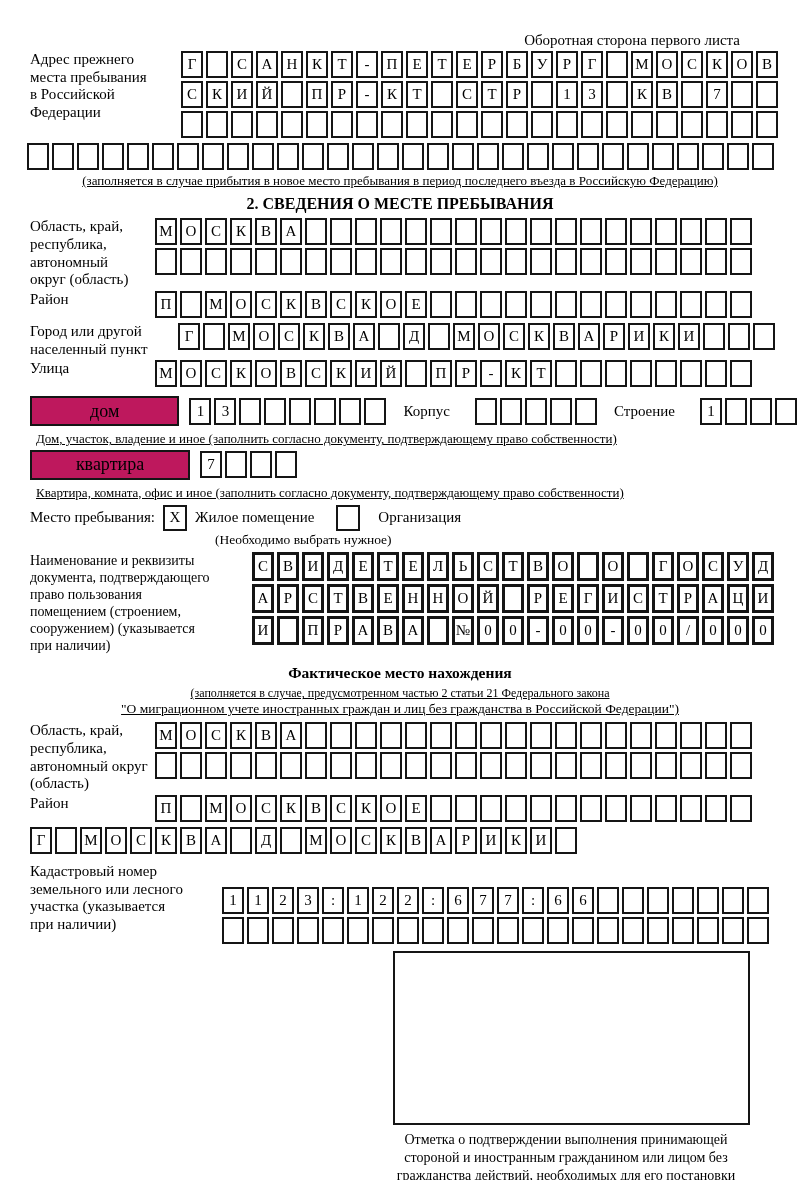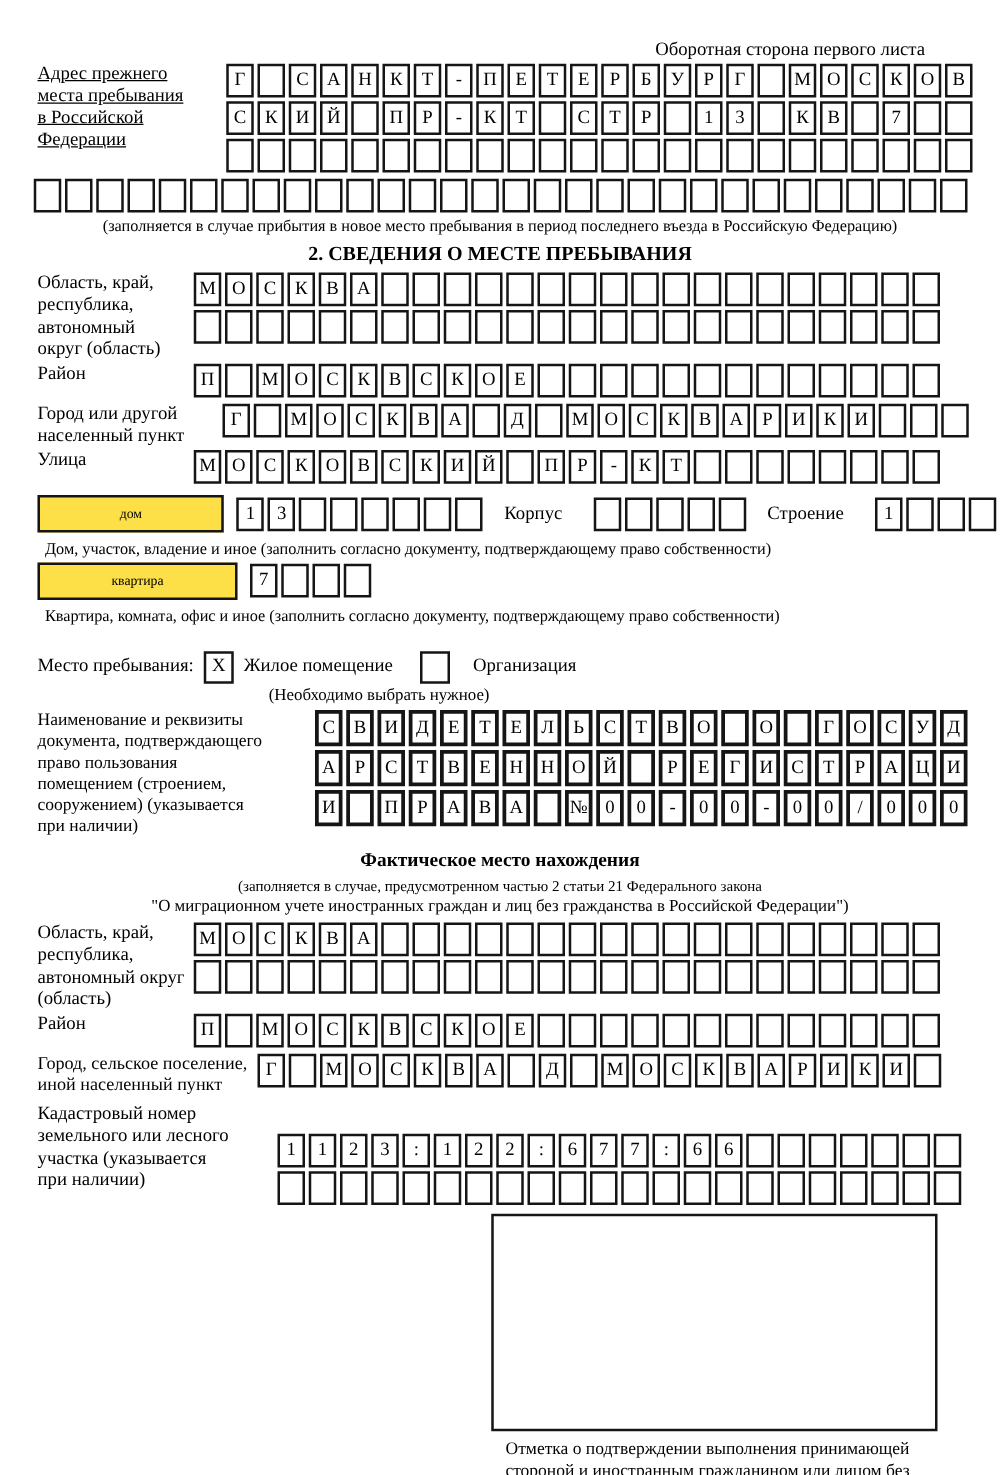--- a/index.html
+++ b/index.html
@@ -4,47 +4,47 @@
 <style>
   html,body{margin:0;padding:0;background:#fff;}
   .page{
     width:800px;min-height:1180px;background:#fff;color:#000;
     font-family:"Liberation Serif","DejaVu Serif",serif;
     font-size:15px;overflow:hidden;box-sizing:border-box;
   }
   .back-note{text-align:right;padding:32px 60px 0 0;font-size:15px;}
   .field{display:flex;align-items:flex-start;margin-left:30px;margin-top:2px;}
   .flabel{flex:0 0 auto;font-size:15px;line-height:1.18;white-space:pre-line;}
-  .lw151{width:151px;text-decoration:underline;} .lw125{width:125px;} .lw148{width:148px;}
+  .lw151{width:151px;} .lw125{width:125px;} .lw148{width:148px;}
   .lw222{width:222px;font-size:14px;line-height:1.22;} .lw176{width:176px;font-size:14.5px;}
   .lw192{width:192px;}
   .rows{flex:1 1 auto;}
   .cells{display:flex;flex-wrap:nowrap;margin-bottom:3px;}
   .cell{
     box-sizing:border-box;flex:0 0 auto;width:22px;height:27px;
     border:2px solid #151515;margin-right:3px;background:#fff;
     display:inline-flex;align-items:center;justify-content:center;
     font-size:15px;line-height:1;
   }
   .thick .cell{border-width:3px;height:29px;}
   .fullrow{margin-left:27px;margin-top:2px;}
-  .caption{font-size:13px;line-height:1.25;}
+  .caption{font-size:13px;line-height:1.25;text-decoration:underline;}
   .cap-center{text-align:center;margin-top:2px;margin-bottom:4px;}
   .cap-left{margin-left:36px;margin-top:5px;margin-bottom:2px;font-size:13px;}
   .sec-title{text-align:center;font-weight:bold;font-size:16px;margin:6px 0 5px 0;}
   .sub-title{text-align:center;font-weight:bold;font-size:15.5px;margin:10px 0 4px 0;}
   .inline-row{display:flex;align-items:center;margin-left:30px;margin-top:6px;}
   .widebox{box-sizing:border-box;border:2px solid #151515;height:30px;
-    display:flex;align-items:center;justify-content:center;font-size:11px;background:#fde047;}
+    display:flex;align-items:center;justify-content:center;font-size:18px;background:#be185d;}
   .wb-dom{width:167px;margin-right:10px;}
   .wb-kv{width:160px;margin-right:10px;}
   .mid-label{padding:0 25px 0 14px;}
   .chk{box-sizing:border-box;width:24px;height:26px;border:2px solid #151515;
     display:inline-flex;align-items:center;justify-content:center;font-size:15px;margin:0 8px;}
-  .stay-row{display:flex;align-items:center;margin-left:30px;margin-top:20px;font-size:15px;}
+  .stay-row{display:flex;align-items:center;margin-left:30px;margin-top:4px;font-size:15px;}
   .stay-opt{display:flex;align-items:center;}
   .stay-note{margin-left:215px;font-size:13.5px;margin-top:1px;margin-bottom:2px;}
   .stamp-box{box-sizing:border-box;width:357px;height:174px;border:2px solid #151515;
     margin-left:393px;margin-top:4px;background:#fff;}
   .stamp-cap{width:452px;margin-left:340px;text-align:center;font-size:14px;
     line-height:1.3;margin-top:6px;white-space:pre-line;}
 </style>
 </head>
 <body>
 
@@ -549,22 +549,20 @@
         <span class="cell"></span>
         <span class="cell"></span>
         <span class="cell"></span>
         <span class="cell"></span>
         <span class="cell"></span>
         <span class="cell"></span>
       </div>
   </div>
 
   <div class="field">
-    <div class="flabel lw176">Город, сельское поселение,
-иной населенный пункт</div>
     <div class="cells">
         <span class="cell">Г</span>
         <span class="cell"></span>
         <span class="cell">М</span>
         <span class="cell">О</span>
         <span class="cell">С</span>
         <span class="cell">К</span>
         <span class="cell">В</span>
         <span class="cell">А</span>
         <span class="cell"></span>

